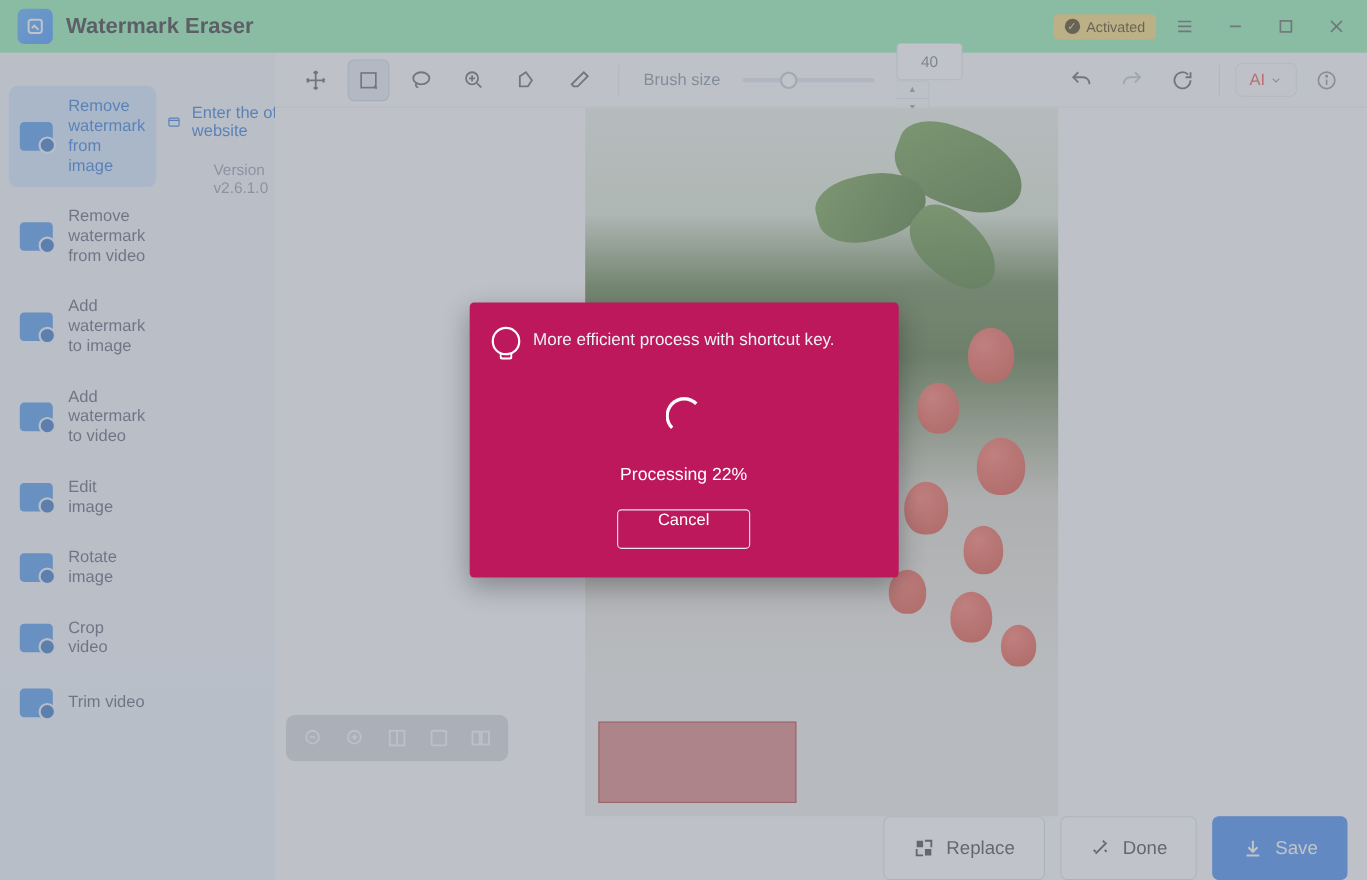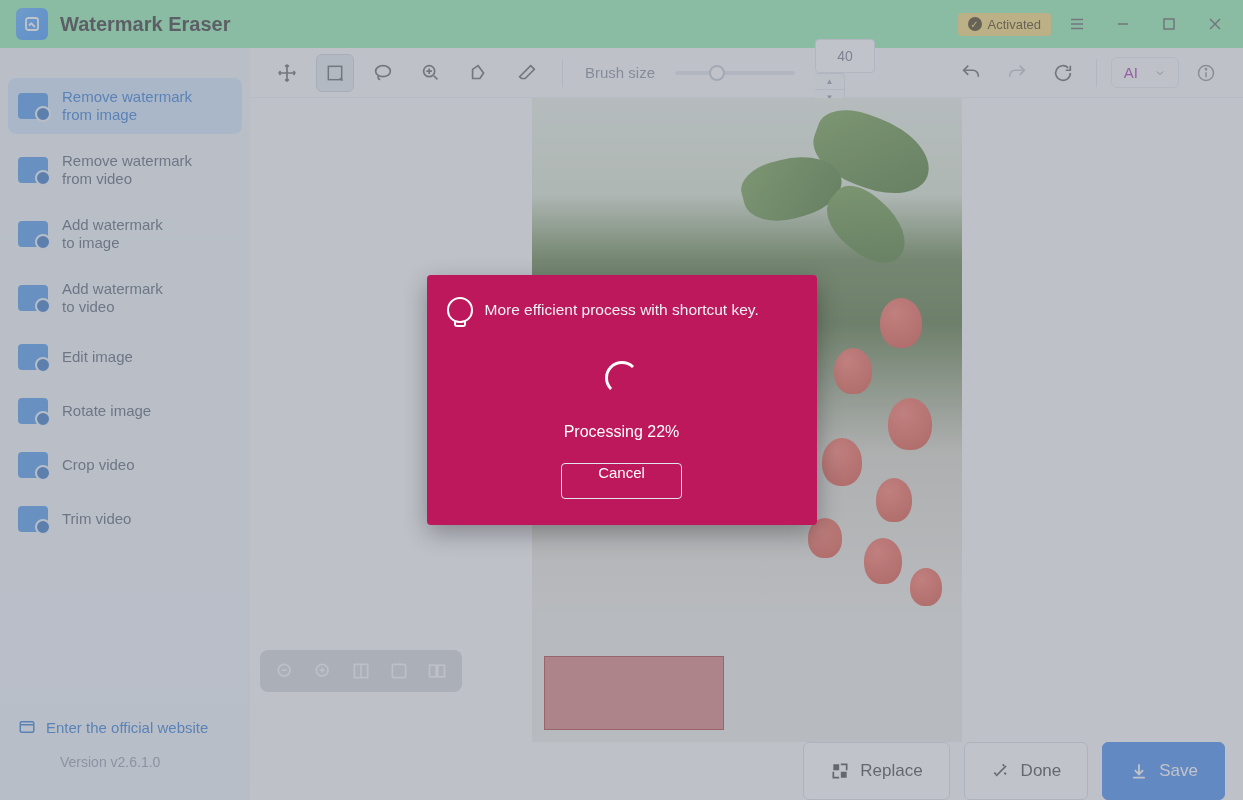--- a/index.html
+++ b/index.html
@@ -9,21 +9,21 @@
 .titlebar { height: 48px; display: flex; align-items: center; justify-content: space-between; padding: 0 8px 0 16px; background: #86efac; }
 .titlebar-left { display: flex; align-items: center; gap: 12px; }
 .app-logo { width: 32px; height: 32px; background: linear-gradient(135deg, #4aa8ff, #2e8cff); border-radius: 6px; display:flex;align-items:center;justify-content:center;color:#fff; }
 .app-title { font-size: 20px; font-weight: 700; color: #222; }
 .titlebar-right { display: flex; align-items: center; gap: 6px; }
 .badge-activated { background: #f5d56a; color: #3a2c00; padding: 4px 10px; border-radius: 4px; font-size: 13px; display:flex;align-items:center;gap:6px; font-weight:500;}
 .badge-dot { width:14px;height:14px;border-radius:50%;background:#3a2c00;display:flex;align-items:center;justify-content:center;color:#f5d56a;font-size:10px;}
 .win-btn { width: 40px; height: 32px; display: flex; align-items: center; justify-content: center; color: #555; cursor: pointer; }
 
 
-.sidebar { position: absolute; left: 0; top: 48px; bottom: 0; width: 250px; background: linear-gradient(#f1f5fb,#eef3fb); padding: 30px 8px 12px 8px; display:flex; flex-direction:column; }
+.sidebar { position: absolute; left: 0; top: 48px; bottom: 0; width: 250px; background: linear-gradient(#f1f5fb,#eef3fb); padding: 30px 8px 12px 8px; display:flex; }
 .side-list { flex: 1; display:flex; flex-direction:column; gap: 8px; }
 .side-item { display: flex; align-items: center; gap: 14px; padding: 10px 10px; border-radius: 8px; cursor: pointer; }
 .side-item.active { background: #cfe4ff; }
 .side-item.active .side-label { color: #1d6fd6; }
 .side-icon { width: 30px; height: 26px; background: #3d8eee; border-radius: 4px; flex-shrink:0; position:relative; }
 .side-icon::after{content:"";position:absolute;right:-3px;bottom:-3px;width:12px;height:12px;border-radius:50%;background:#2468c4;border:2px solid #eef3fb;}
 .side-label { font-size: 15px; color: #4a5568; line-height: 1.2; white-space: pre-line; }
 .side-bottom { padding: 8px 4px; }
 .official-link { display:flex; align-items:center; gap:10px; color:#1d6fd6; font-size:15px; cursor:pointer; padding:8px 6px;}
 .version { color:#8a94a6; font-size:14px; padding:10px 48px;}
@@ -37,21 +37,21 @@
 .tool-btn.selected { background:#e3e8ef; border:1px solid #c9d0db; }
 .divider-v { width:1px; height:28px; background:#dfe3ea; margin:0 6px;}
 .brush-label { color:#7b8494; font-size:15px; margin-left:6px;}
 .slider { width:120px; height:4px; background:#dfe3ea; border-radius:2px; position:relative; margin:0 10px;}
 .slider-thumb { position:absolute; top:50%; left:35%; transform:translate(-50%,-50%); width:16px; height:16px; border-radius:50%; background:#fff; border:2px solid #bfc6d1;}
 .brush-value { width:60px; height:34px; border:1px solid #dfe3ea; border-radius:4px; display:flex; align-items:center; justify-content:center; color:#6b7280; font-size:14px; background:#fff;}
 .stepper { width:30px; height:34px; border:1px solid #dfe3ea; border-left:none; display:flex; flex-direction:column; background:#f7f8fa; border-radius:0 4px 4px 0;}
 .stepper div{flex:1; display:flex;align-items:center;justify-content:center;font-size:8px;color:#8a94a6;cursor:pointer;}
 .stepper div:first-child{border-bottom:1px solid #dfe3ea;}
 .toolbar-right { margin-left:auto; display:flex; align-items:center; gap:8px;}
-.ai-select { display:flex;align-items:center;gap:16px;padding:6px 12px;border:1px solid #e3e8ef;border-radius:6px;color:#a21caf;font-size:15px;cursor:pointer;}
+.ai-select { display:flex;align-items:center;gap:4px;padding:6px 12px;border:1px solid #e3e8ef;border-radius:6px;color:#ef4444;font-size:15px;cursor:pointer;}
 
 
 .canvas-wrap { flex:1; position:relative; display:flex; align-items:flex-start; justify-content:center; padding-top:0;}
 .canvas-img { width:430px; height:644px; background:linear-gradient(180deg,#e8efe4 0%,#d8e4d0 15%,#5a7a3e 25%,#4a6a2e 35%,#d8d4c8 55%,#ecebe6 80%); position:relative; overflow:hidden; margin-top:0;}
 .strawberry { position:absolute; border-radius:50% 50% 45% 45%; background:radial-gradient(circle at 35% 30%, #ff6b5a, #d43a2a); }
 .leaf { position:absolute; background:linear-gradient(135deg,#6a9a3e,#3a6a1e); border-radius:40% 60% 50% 50%; }
 .selection-rect { position:absolute; left:12px; bottom:12px; width:180px; height:74px; background:rgba(200,50,50,0.65); border:1px solid rgba(160,30,30,0.8);}
 .canvas-tools { position:absolute; left:10px; bottom:50px; background:rgba(130,136,148,0.35); border-radius:8px; padding:8px 12px; display:flex; gap:12px;}
 .ct-btn { width:26px;height:26px;display:flex;align-items:center;justify-content:center;color:#fff;opacity:0.85;cursor:pointer;}
 

